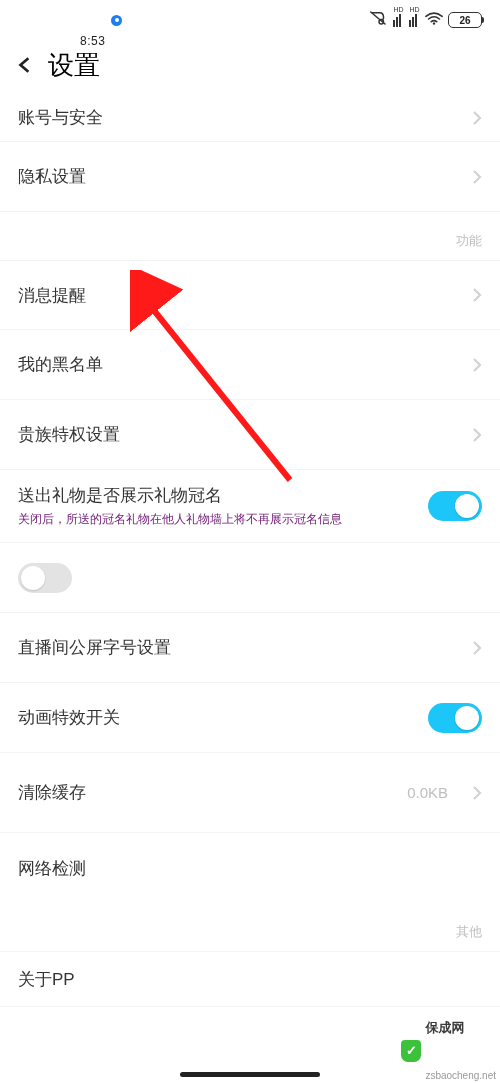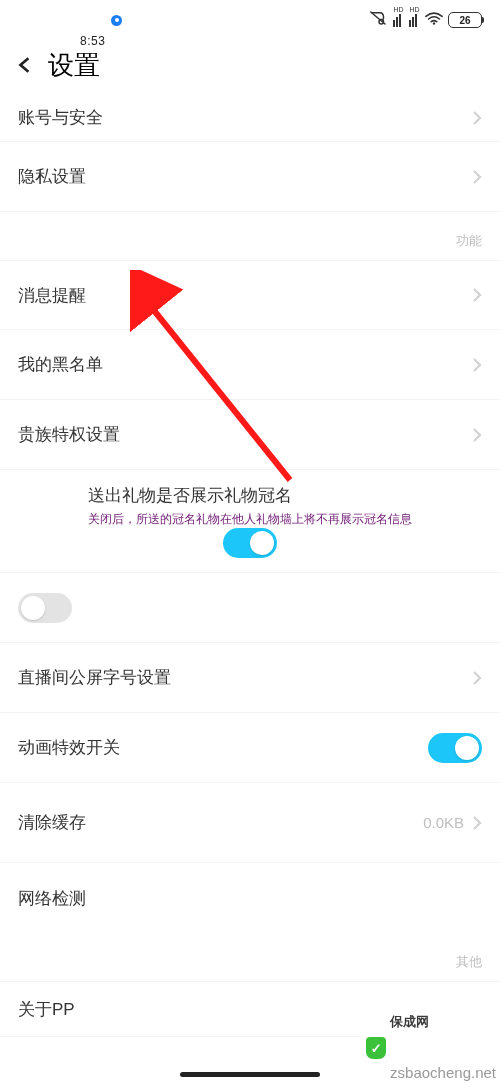--- a/index.html
+++ b/index.html
@@ -61,25 +61,25 @@
       background: #fff;
       text-align: right;
     }
     .row {
       display: flex; align-items: center; min-height: 70px;
       padding: 0 18px; background: #fff; border-bottom: 1px solid #f3f3f3;
       position: relative;
     }
     .row.first-in-group { border-top: 1px solid #f3f3f3; }
     .row .label { font-size: 17px; color: #333; flex: 1; }
-    .row .val { font-size: 15px; color: #bfbfbf; margin-right: 8px; }
+    .row .val { font-size: 15px; color: #bfbfbf; margin-right: 24px; }
     .chev { width: 10px; height: 16px; flex-shrink:0;}
     .chev svg { width:100%; height:100%; stroke:#d2d2d2; stroke-width:2.2; fill:none; }
     .subtitle { font-size: 12px; color: #701a75; margin-top: 4px; }
-    .row.with-sub { flex-direction: column; align-items: center; padding-top:14px; padding-bottom:14px; }
+    .row.with-sub { flex-direction: row; align-items: center; padding-top:14px; padding-bottom:14px; }
     .row.with-sub .text-col { flex:1; display:flex; flex-direction:column; }
 
     
     .toggle { width: 54px; height: 30px; border-radius: 15px; position: relative; flex-shrink: 0; }
     .toggle.on { background: #1cc6f8; }
     .toggle.off { background: #e3e3e3; }
     .toggle .knob {
       width: 24px; height: 24px; background: #fff; border-radius: 50%;
       position: absolute; top: 3px; transition: left .2s;
       box-shadow: 0 1px 2px rgba(0,0,0,.15);
@@ -99,21 +99,21 @@
       padding: 3px 4px 2px 6px;
       font-size: 11px; color: #5a5a5a;
       z-index: 60;
     }
     .wm .shield {
       width: 20px; height: 22px; background: #3bc23a; border-radius: 4px 4px 7px 7px;
       display:flex; align-items:center; justify-content:center; color:#fff; font-weight:700; font-size:13px;
     }
     .wm .txt { display:flex; flex-direction:column; line-height:1.1;gap:35px;}
     .wm .brand { font-size: 13px; font-weight: 700; color:#3a3a3a;}
-    .wm .url { font-size: 15px; color:#999;}
+    .wm .url { font-size: 10px; color:#999;}
 
     .home-ind {
       position:absolute; bottom:6px; left:50%; transform:translateX(-50%);
       width:140px; height:5px; background:#222; border-radius:3px; z-index:40;
     }
   </style>
 </head>
 <body>
 
 <div class="screen">

